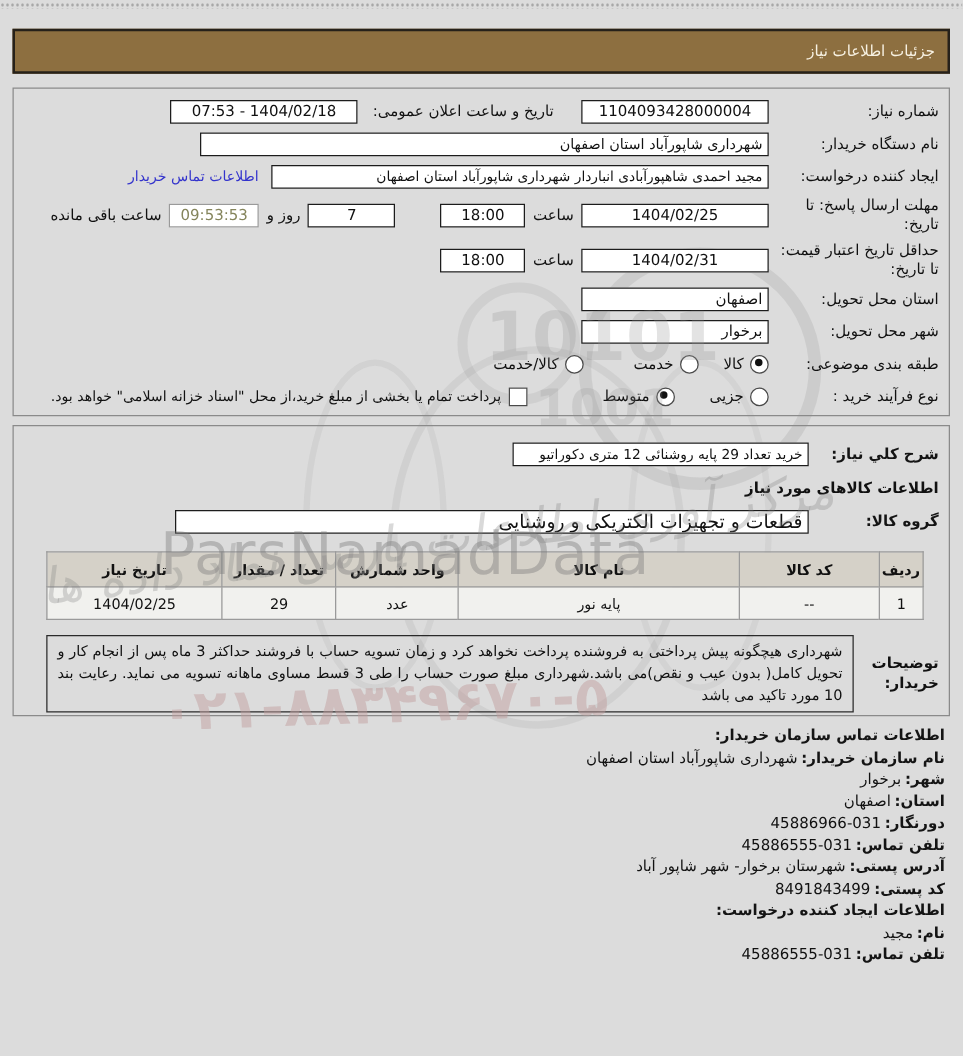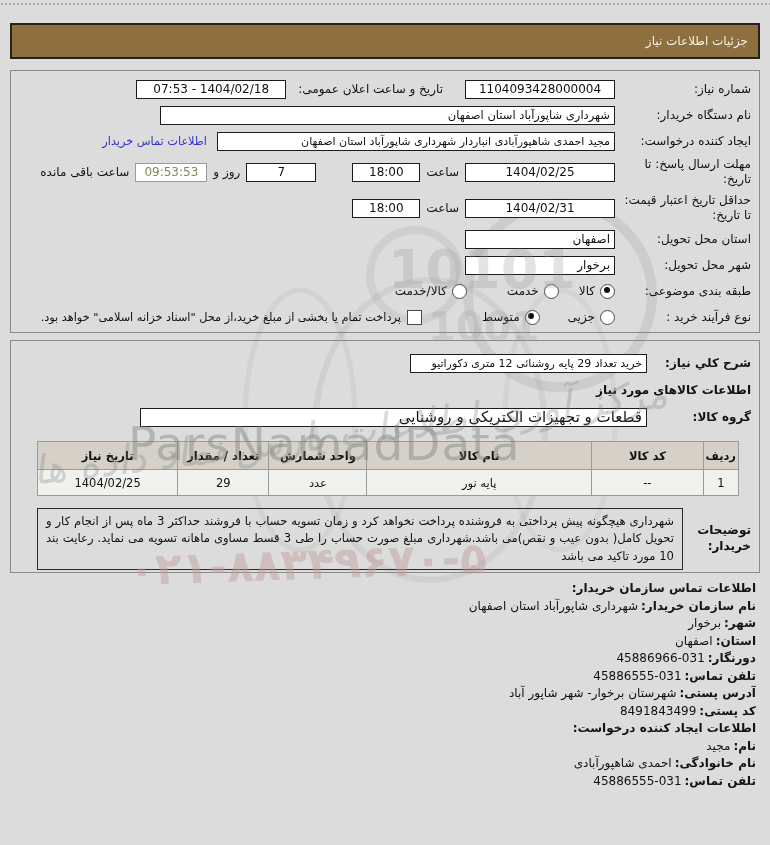--- a/index.html
+++ b/index.html
@@ -309,23 +309,20 @@
       <span class="b">آدرس پستی:</span><span>شهرستان برخوار- شهر شاپور آباد</span>
     </div>
     <div class="cline">
       <span class="b">کد پستی:</span><span class="ltr">8491843499</span>
     </div>
     <div class="cline b">اطلاعات ایجاد کننده درخواست:</div>
     <div class="cline">
       <span class="b">نام:</span><span>مجید</span>
     </div>
     <div class="cline">
-      <span class="b">نام خانوادگی:</span><span>احمدی شاهپورآبادی</span>
-    </div>
-    <div class="cline">
       <span class="b">تلفن تماس:</span><span class="ltr">45886555-031</span>
     </div>
   </div>
 
   <div class="wm wm-binary">10101</div>
   <div class="wm wm-binary2">1001</div>
   <div class="wm wm-brand">ParsNamadData</div>
   <div class="wm wm-script">مرکز آوری اطلاعات پارس نماد داده ها</div>
   <div class="wm wm-phone">۰۲۱-۸۸۳۴۹۶۷۰-۵</div>
 

